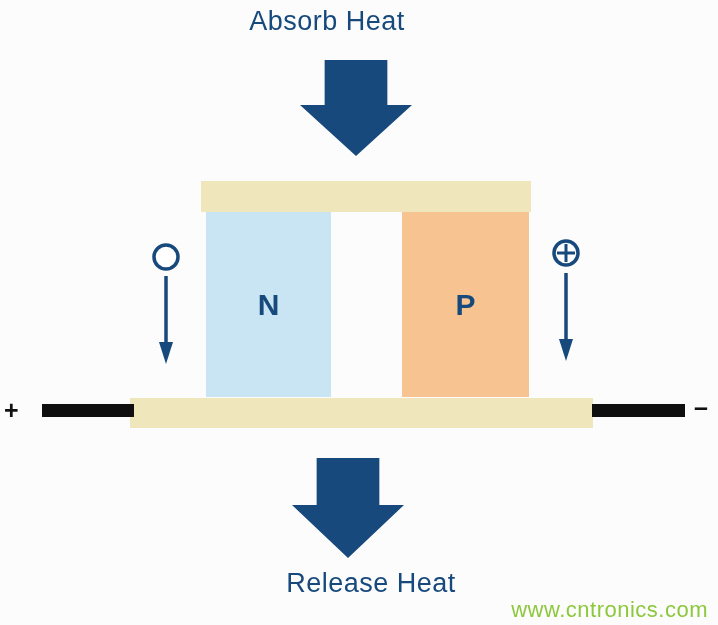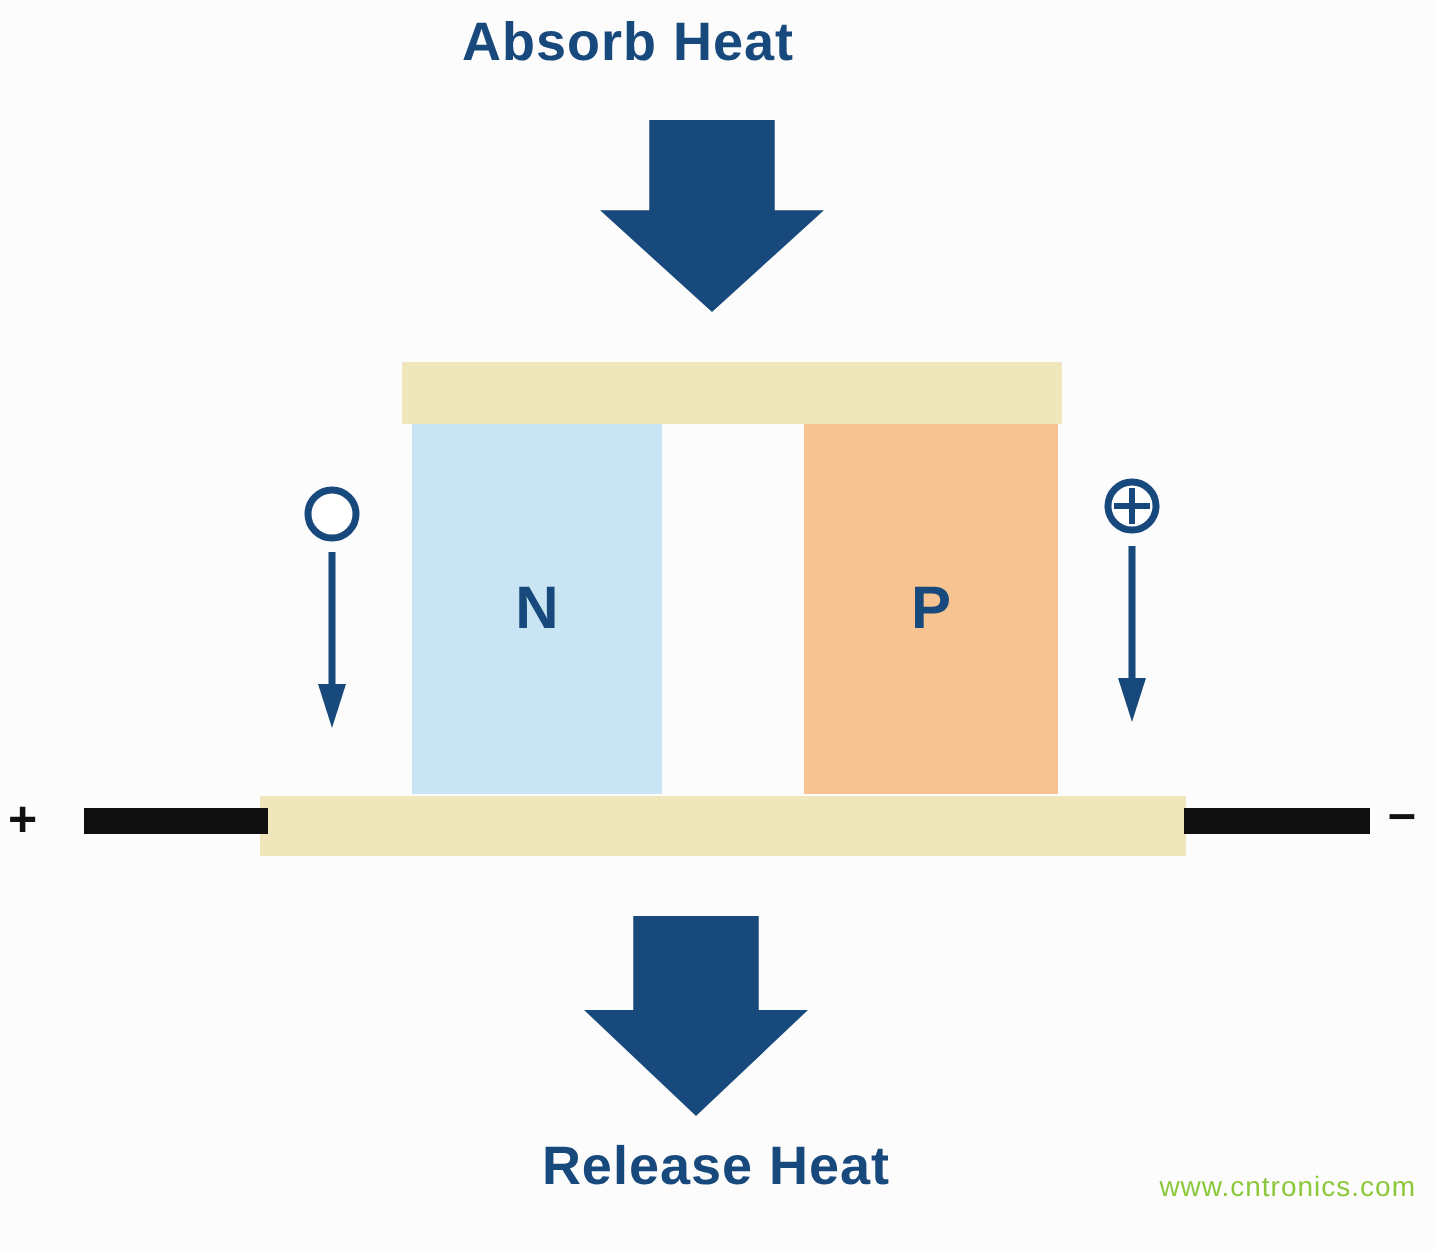--- a/index.html
+++ b/index.html
@@ -14,23 +14,24 @@
     height: 625px;
     background: #fcfcfc;
     overflow: hidden;
   }
   .title {
     position: absolute;
     left: 0;
     width: 628px;
     text-align: center;
     color: #17497c;
-    font-weight: bold;
+    font-weight: normal;
     font-size: 27px;
     letter-spacing: 0.5px;
+    padding-left: 13px;
   }
   .title.top { top: 6px; }
   .title.bottom { top: 568px; margin-left: 44px; }
 
   .big-arrow {
     position: absolute;
     background: #17497c;
     clip-path: polygon(22% 0, 78% 0, 78% 47%, 100% 47%, 50% 100%, 0 47%, 22% 47%);
   }
   .top-arrow  { left: 300px; top: 60px;  width: 112px; height: 96px; }
@@ -86,23 +87,23 @@
     position: absolute;
   }
   .electron-icon { left: 150px; top: 241px; }
   .electron-arrow { left: 158px; top: 276px; }
   .hole-icon { left: 550px; top: 237px; }
   .hole-arrow { left: 558px; top: 273px; }
 
   .watermark {
     position: absolute;
     right: 10px;
-    top: 585px;
+    top: 597px;
     color: #8cc83c;
-    font-size: 14px;
+    font-size: 22px;
     letter-spacing: 0.5px;
   }
 </style>
 </head>
 <body>
 
 <div class="canvas">
 
   <div class="title top">Absorb Heat</div>
 

